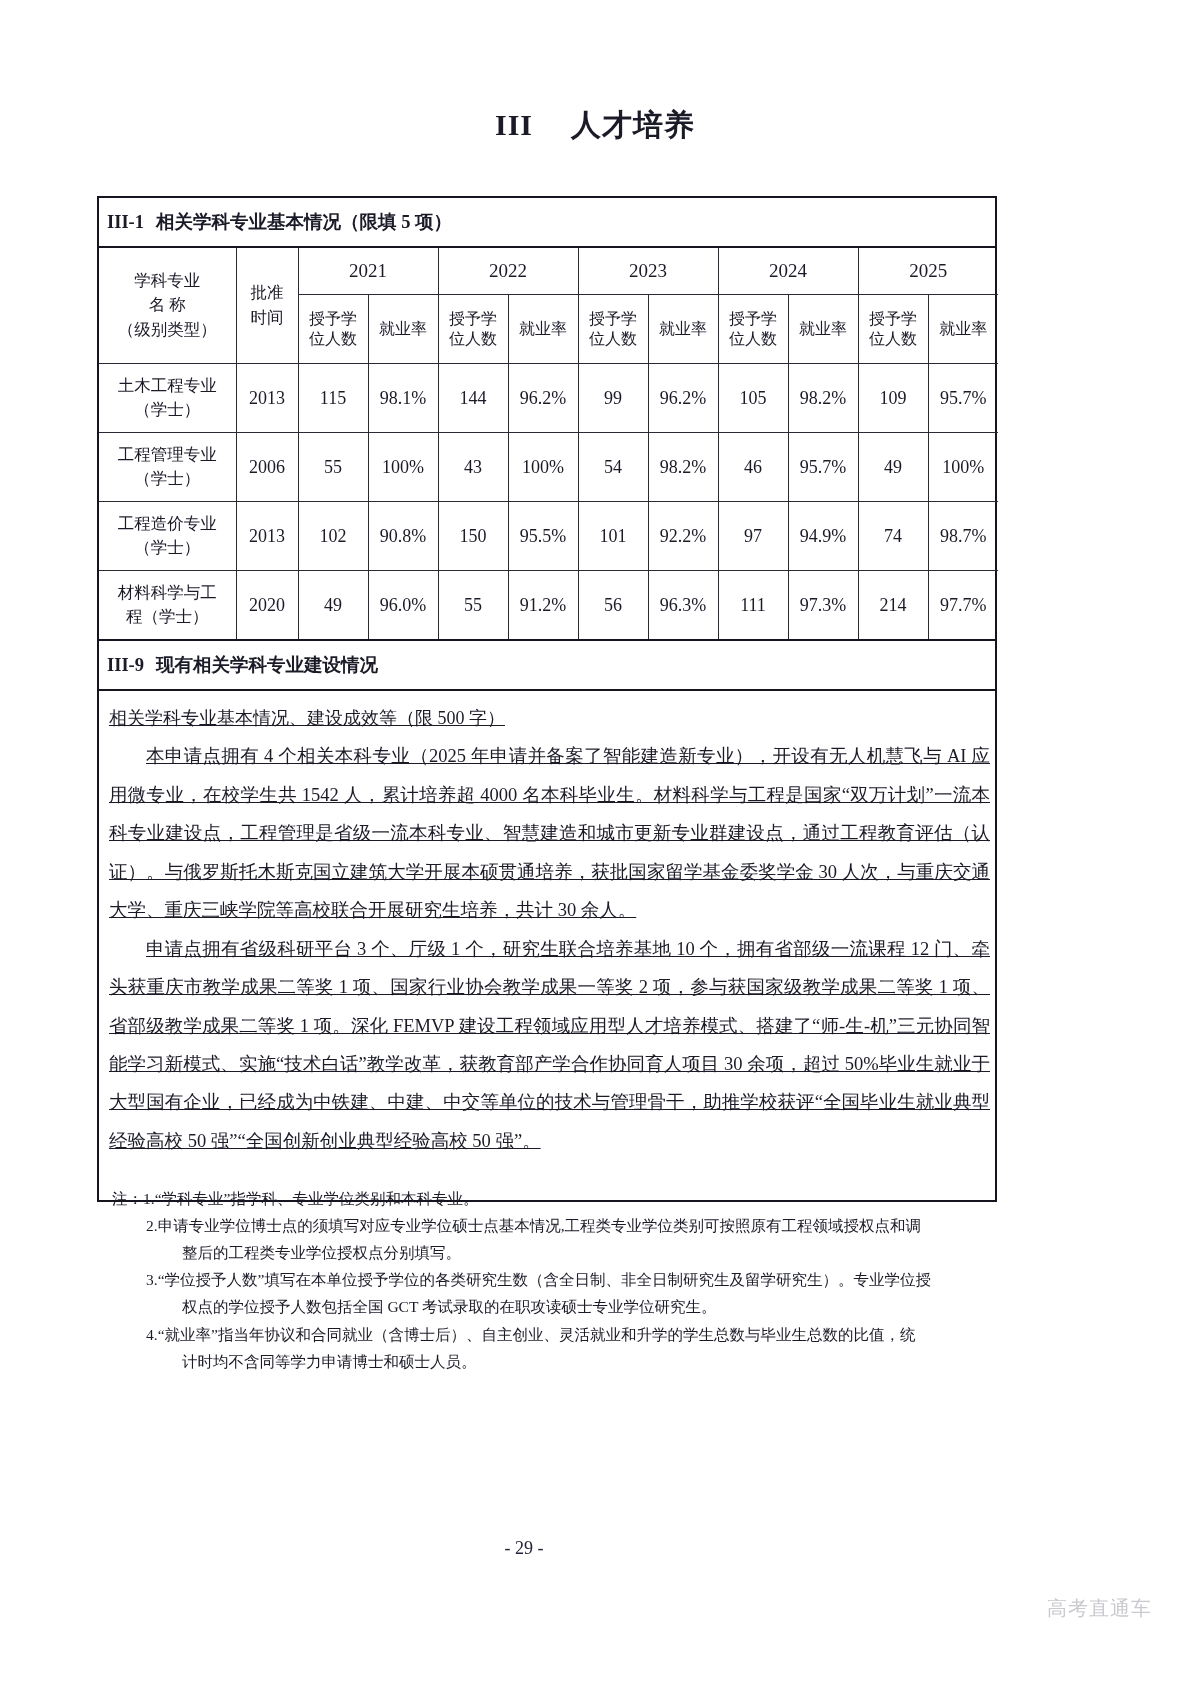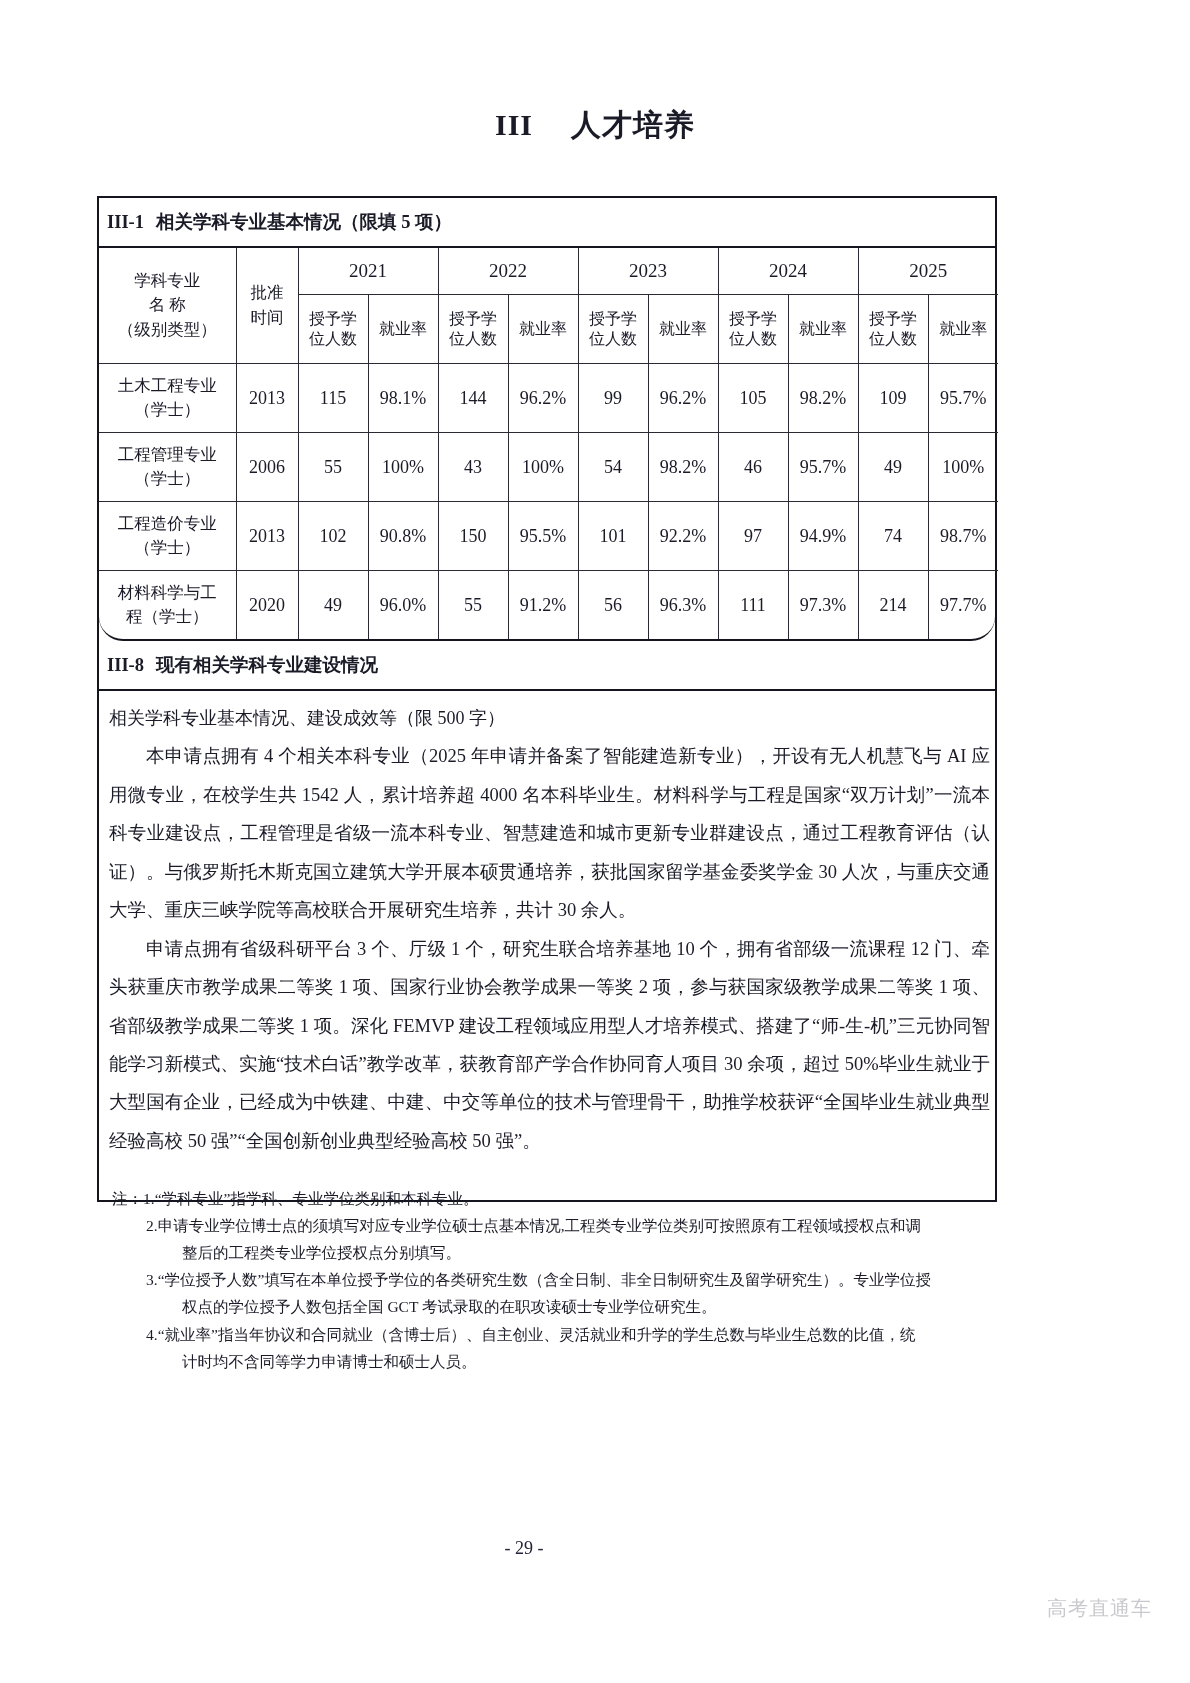--- a/index.html
+++ b/index.html
@@ -83,26 +83,27 @@
     line-height: 1.45;
     height: 64px;
   }
   table.grid .row-cell { font-size: 18px; }
   table.grid tr.data-row td { height: 64px; }
   table.grid td.nb-left  { border-left: none; }
   table.grid td.nb-right { border-right: none; }
   table.grid tr:first-child td { border-top: none; }
   table.grid tr:last-child td { border-bottom: none; }
 
-  .tbl-wrap { border-bottom: 2.5px solid #15151f; border-radius: 24px; }
+  .tbl-wrap { border-bottom: 2.5px solid #15151f; }
 
   
   .narrative {
     padding: 14px 5px 40px 10px;
     min-height: 430px;
+    text-decoration: underline;
   }
   .narr-lead {
     font-size: 18px;
     line-height: 1.55;
     margin: 0 0 4px 0;
   }
   .narr-p {
     font-size: 18.5px;
     line-height: 2.08;
     margin: 0;
@@ -301,21 +302,21 @@
             <td class="row-cell">111</td>
             <td class="row-cell">97.3%</td>
             <td class="row-cell">214</td>
             <td class="row-cell nb-right">97.7%</td>
           </tr>
         </tbody>
       </table>
     </div>
 
     <div class="section-bar">
-      <span class="sec-id">III-8</span><span class="sec-label">现有相关学科专业建设情况</span>
+      <span class="sec-id">III-9</span><span class="sec-label">现有相关学科专业建设情况</span>
     </div>
 
     <div class="narrative">
       <div class="narr-lead">相关学科专业基本情况、建设成效等（限 500 字）</div>
       <p class="narr-p">本申请点拥有 4 个相关本科专业（2025 年申请并备案了智能建造新专业），开设有无人机慧飞与 AI 应用微专业，在校学生共 1542 人，累计培养超 4000 名本科毕业生。材料科学与工程是国家“双万计划”一流本科专业建设点，工程管理是省级一流本科专业、智慧建造和城市更新专业群建设点，通过工程教育评估（认证）。与俄罗斯托木斯克国立建筑大学开展本硕贯通培养，获批国家留学基金委奖学金 30 人次，与重庆交通大学、重庆三峡学院等高校联合开展研究生培养，共计 30 余人。</p>
       <p class="narr-p">申请点拥有省级科研平台 3 个、厅级 1 个，研究生联合培养基地 10 个，拥有省部级一流课程 12 门、牵头获重庆市教学成果二等奖 1 项、国家行业协会教学成果一等奖 2 项，参与获国家级教学成果二等奖 1 项、省部级教学成果二等奖 1 项。深化 FEMVP 建设工程领域应用型人才培养模式、搭建了“师-生-机”三元协同智能学习新模式、实施“技术白话”教学改革，获教育部产学合作协同育人项目 30 余项，超过 50%毕业生就业于大型国有企业，已经成为中铁建、中建、中交等单位的技术与管理骨干，助推学校获评“全国毕业生就业典型经验高校 50 强”“全国创新创业典型经验高校 50 强”。</p>
     </div>
 
   </div>
 

